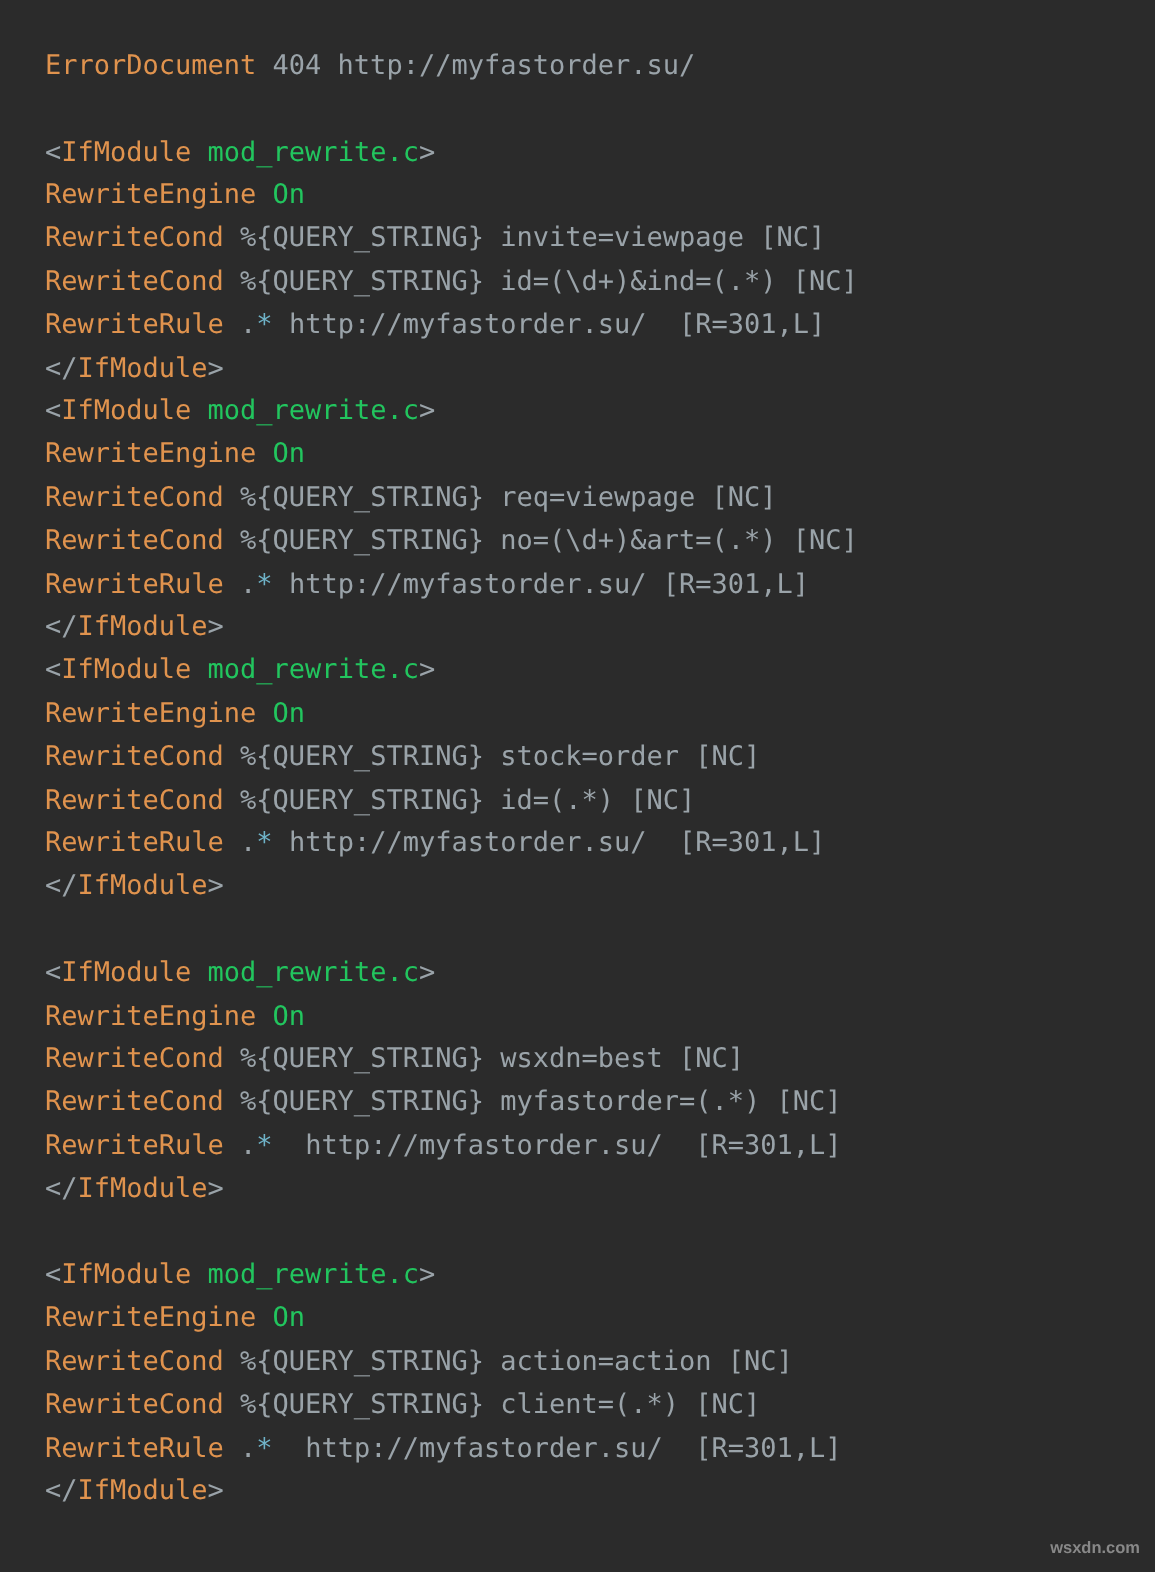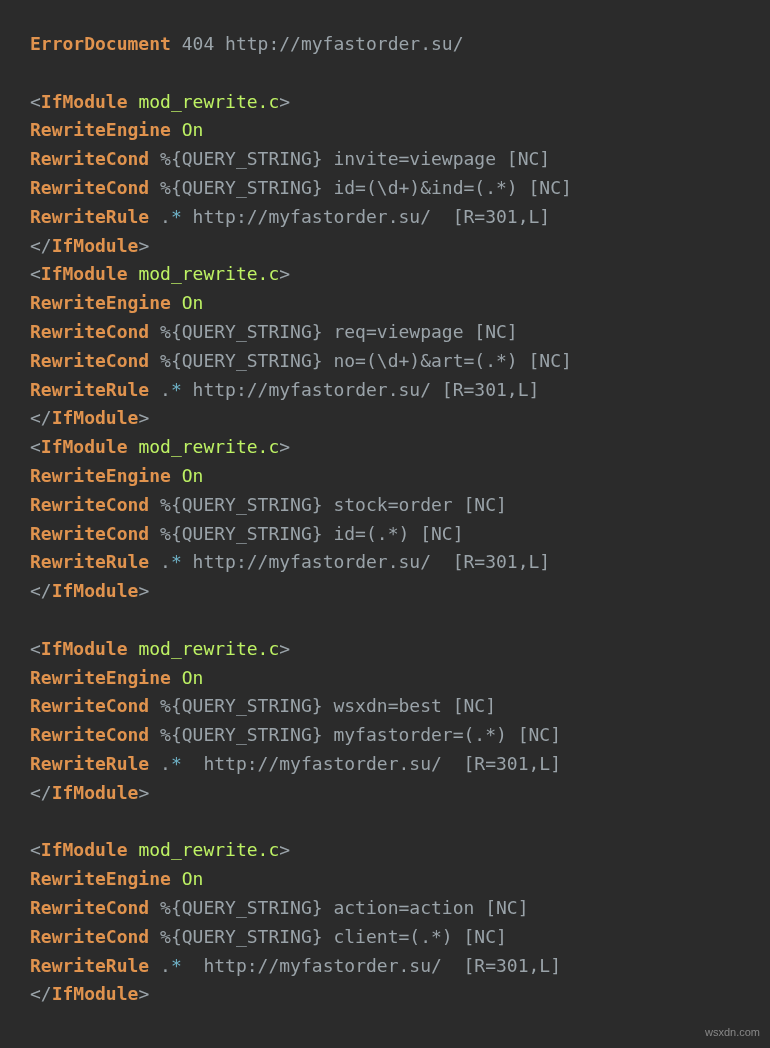--- a/index.html
+++ b/index.html
@@ -13,33 +13,34 @@
     width: 770px;
     height: 1048px;
     overflow: hidden;
     position: relative;
   }
   pre {
     margin: 0;
     padding: 30px 30px 0 30px;
     white-space: pre;
   }
-  .dir { color: #e0934e; font-weight: bold; }
+  .dir { color: #e0934e; font-weight: normal; }
   .txt { color: #9aa3a9; margin-top: 16px; }
-  .str { color: #bef264; }
+  .str { color: #22c55e; }
   .ang { color: #9aa3a9; }
   .wild { color: #9aa3a9; }
   .star { color: #6fb3c8; }
   .watermark {
     position: absolute;
     bottom: 6px;
     right: 10px;
     font-family: sans-serif;
     font-size: 11px;
     color: #888;
+    font-weight: bold;
   }
 </style>
 </head>
 <body>
 
 <pre id="code"><span><span class="dir">ErrorDocument</span><span class="txt"> 404 http://myfastorder.su/</span></span>
 <span><span class="txt"></span></span>
 <span><span class="ang">&lt;</span><span class="dir">IfModule</span><span class="txt"> </span><span class="str">mod_rewrite.c</span><span class="ang">&gt;</span></span>
 <span><span class="dir">RewriteEngine</span><span class="txt"> </span><span class="str">On</span></span>
 <span><span class="dir">RewriteCond</span><span class="txt"> %{QUERY_STRING} invite=viewpage [NC]</span></span>

